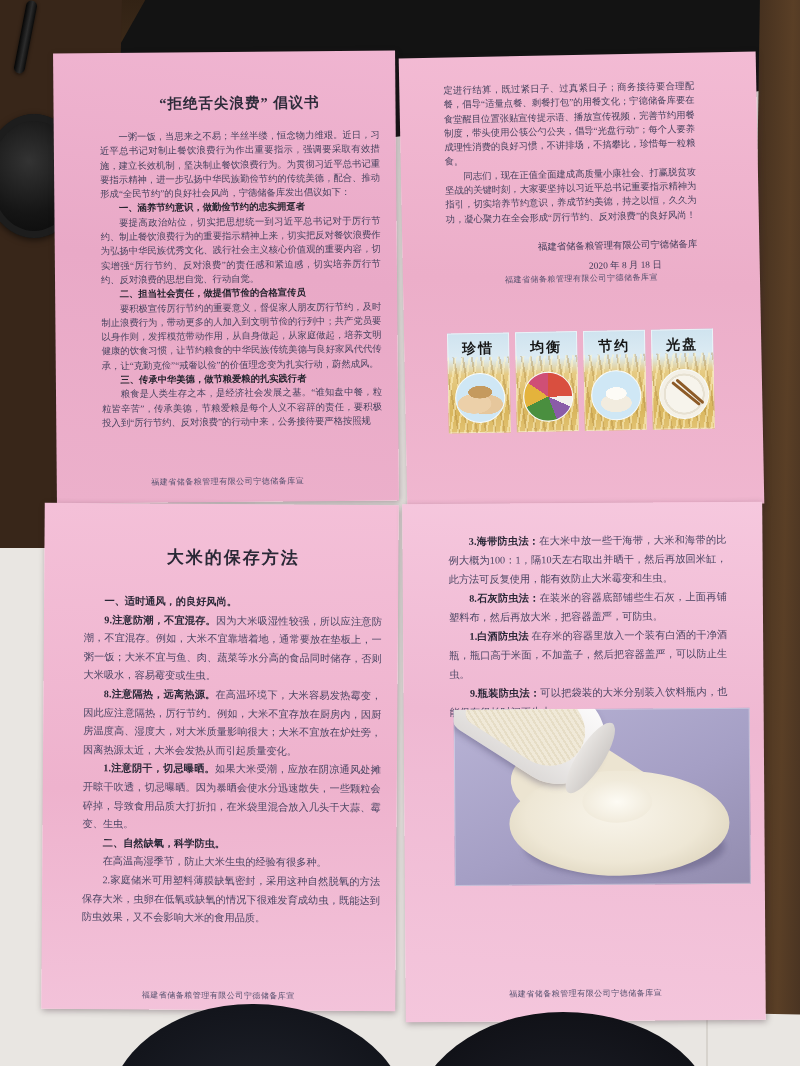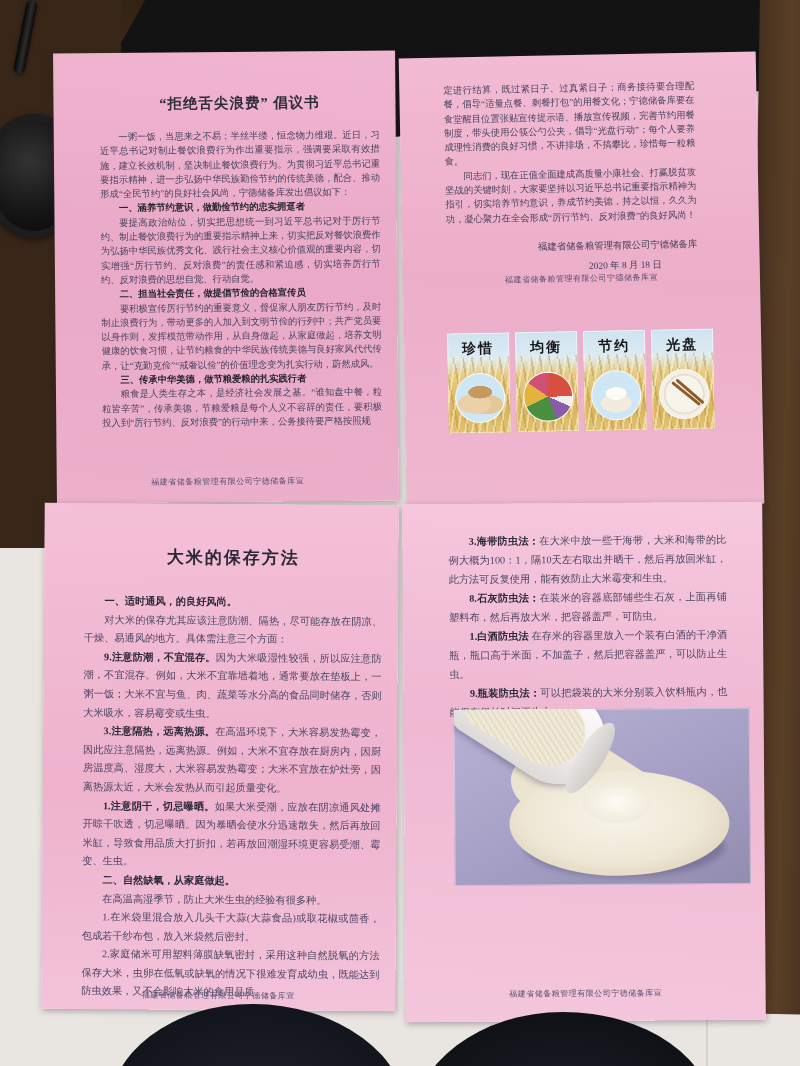--- a/index.html
+++ b/index.html
@@ -154,27 +154,27 @@
         </div>
       </div>
     </div>
     <div class="pfoot">福建省储备粮管理有限公司宁德储备库宣</div>
   </section>
 
   <section class="page page3">
     <h1 class="title">大米的保存方法</h1>
     <div class="body">
       <p><b>一、适时通风，的良好风尚。</b><span></span></p>
-      <p><b></b><span>对大米的保存尤其应该注意防潮、隔热，尽可能存放在阴凉、干燥、易通风的地方。具体需注意三个方面：</span></p>
+      <p><b></b></p>
       <p><b>9.注意防潮，不宜混存。</b><span>因为大米吸湿性较强，所以应注意防潮，不宜混存。例如，大米不宜靠墙着地，通常要放在垫板上，一粥一饭；大米不宜与鱼、肉、蔬菜等水分高的食品同时储存，否则大米吸水，容易霉变或生虫。</span></p>
-      <p><b>3.注意隔热，远离热源。</b><span>在高温环境下，大米容易发热霉变，因此应注意隔热，远离热源。例如，大米不宜存放在厨房内，因厨房温度高、湿度大，大米容易发热霉变；大米不宜放在炉灶旁，因离热源太近，大米会发热从而引起质量变化。</span></p>
-      <p><b>1.注意阴干，切忌曝晒。</b><span>如果大米受潮，应放在阴凉通风处摊开晾干吹透，切忌曝晒。因为暴晒会使水分迅速散失，然后再放回米缸，导致食用品质大打折扣，若再放回潮湿环境更容易受潮、霉变、生虫。</span></p>
-      <p><b>二、自然缺氧，从家庭做起。</b><span></span></p>
+      <p><b>8.注意隔热，远离热源。</b><span>在高温环境下，大米容易发热霉变，因此应注意隔热，厉行节约。例如，大米不宜存放在厨房内，因厨房温度高、湿度大，对大米质量影响很大；大米不宜放在炉灶旁，因离热源太近，大米会发热从而引起质量变化。</span></p>
+      <p><b>1.注意阴干，切忌曝晒。</b><span>如果大米受潮，应放在阴凉通风处摊开晾干吹透，切忌曝晒。因为暴晒会使水分迅速散失，一些颗粒会碎掉，导致食用品质大打折扣，在米袋里混合放入几头干大蒜、霉变、生虫。</span></p>
+      <p><b>二、自然缺氧，科学防虫。</b><span></span></p>
       <p><b></b><span>在高温高湿季节，防止大米生虫的经验有很多种。</span></p>
-      <p><b></b><span>1.在米袋里混合放入几头干大蒜(大蒜食品)或取花椒或茴香，包成若干纱布包，放入米袋然后密封。</span></p>
+      <p><b></b></p>
       <p><b></b><span>2.家庭储米可用塑料薄膜缺氧密封，采用这种自然脱氧的方法保存大米，虫卵在低氧或缺氧的情况下很难发育成幼虫，既能达到防虫效果，又不会影响大米的食用品质。</span></p>
     </div>
     <div class="pfoot">福建省储备粮管理有限公司宁德储备库宣</div>
   </section>
 
   <section class="page page4">
     <div class="body">
       <p><b>3.海带防虫法：</b><span>在大米中放一些干海带，大米和海带的比例大概为100：1，隔10天左右取出并晒干，然后再放回米缸，此方法可反复使用，能有效防止大米霉变和生虫。</span></p>
       <p><b>8.石灰防虫法：</b><span>在装米的容器底部铺些生石灰，上面再铺塑料布，然后再放大米，把容器盖严，可防虫。</span></p>
       <p><b>1.白酒防虫法</b><span> 在存米的容器里放入一个装有白酒的干净酒瓶，瓶口高于米面，不加盖子，然后把容器盖严，可以防止生虫。</span></p>

